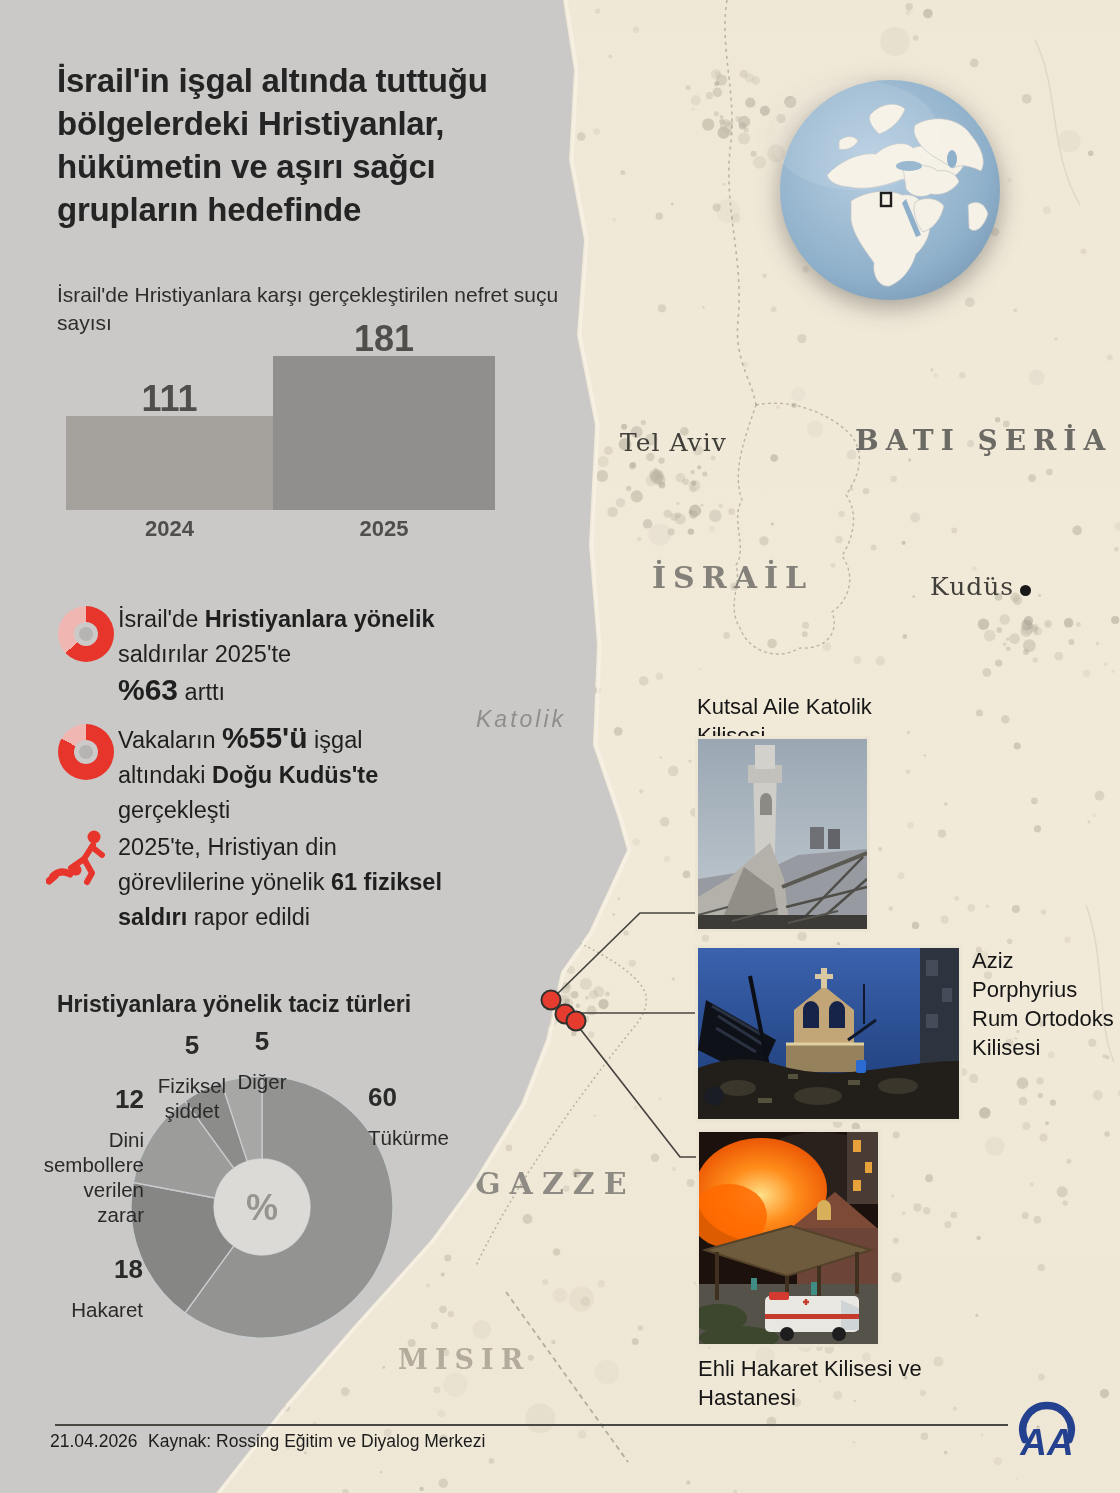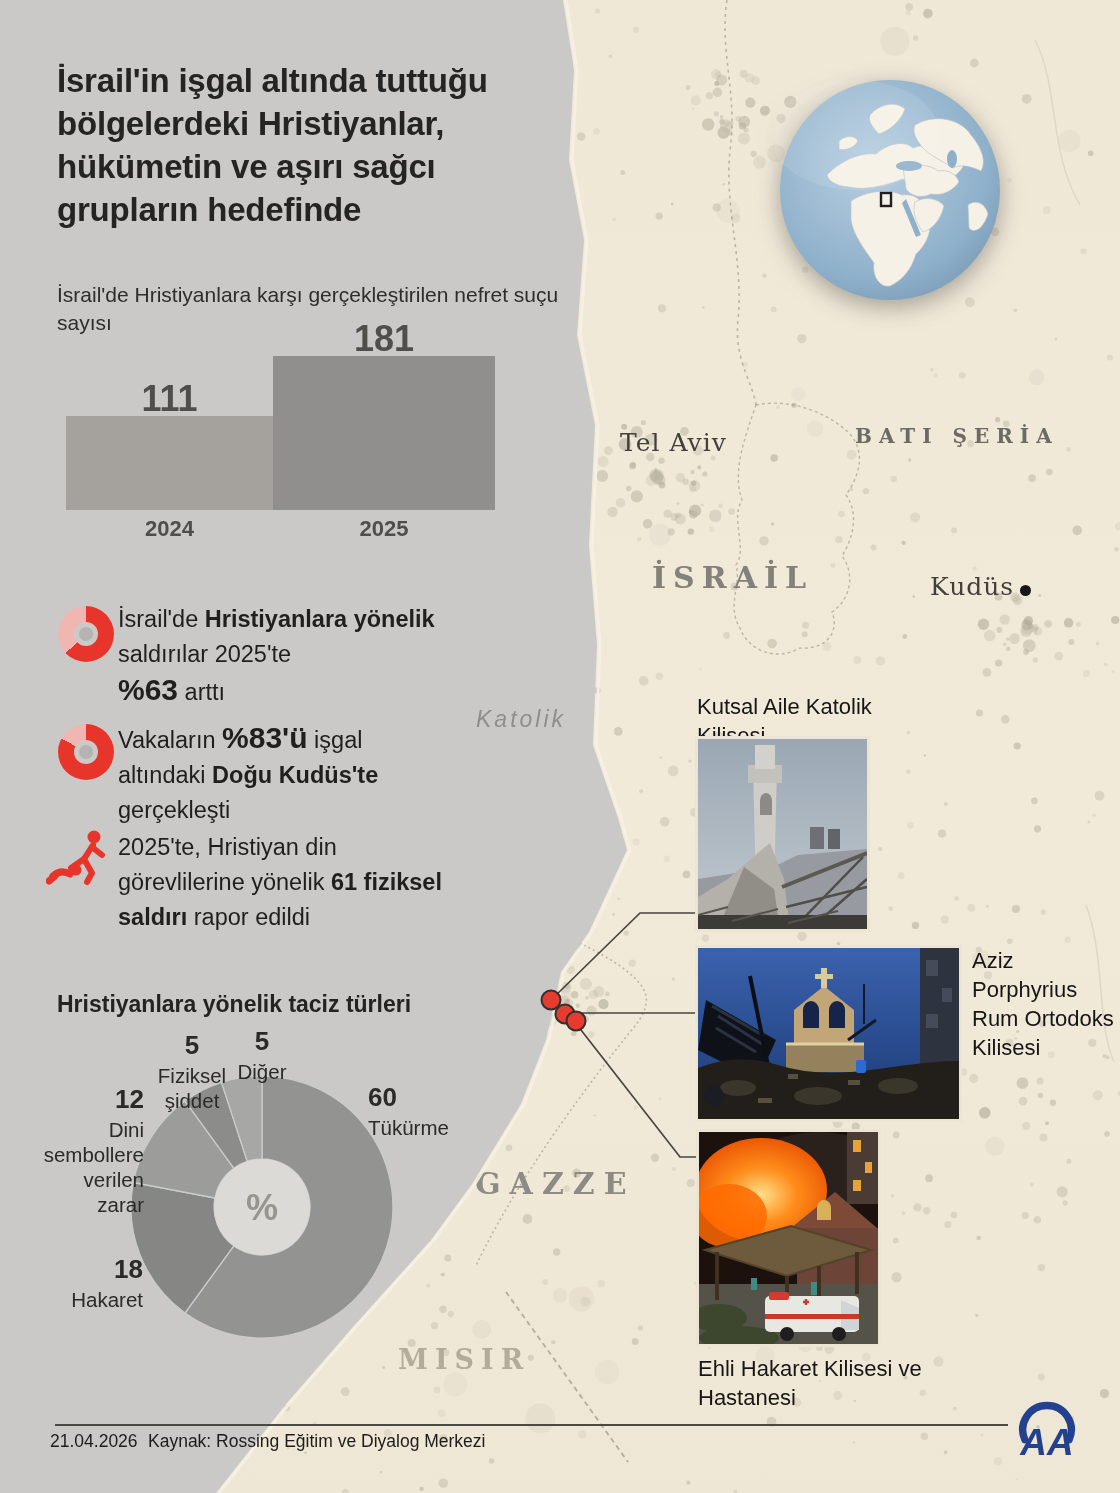--- a/index.html
+++ b/index.html
@@ -7,21 +7,21 @@
         font-family:"Liberation Sans","DejaVu Sans",sans-serif;
         background:linear-gradient(180deg,#f0e8d7 0%,#f2ead9 55%,#efe7d5 100%);}
   #page *{box-sizing:border-box;}
   .abs{position:absolute;}
   svg{display:block;}
 
   
   #map-art{left:0;top:0;}
   .map-label{position:absolute;color:#84827b;font-family:"DejaVu Serif","Liberation Serif",serif;}
   .lab-country{font-weight:bold;letter-spacing:7px;font-size:30px;color:#83817a;}
-  .lab-westbank{font-weight:bold;letter-spacing:7px;font-size:20px;color:#6b6a64;}
+  .lab-westbank{font-weight:bold;letter-spacing:7px;font-size:28px;color:#6b6a64;}
   .lab-gaza{font-weight:bold;letter-spacing:9px;font-size:30px;color:#8d8b83;}
   .lab-egypt{font-weight:bold;letter-spacing:7px;font-size:27px;color:#b3ab9c;}
   .lab-city{font-size:25px;color:#413f3a;letter-spacing:1px;}
   .lab-sea{font-family:"Liberation Sans","DejaVu Sans",sans-serif;font-style:italic;
            font-size:23px;letter-spacing:3px;color:#8f8e8a;}
   .city-dot{display:inline-block;width:11px;height:11px;border-radius:50%;background:#181818;
             margin-left:6px;vertical-align:middle;}
 
   
   #panel-svg{left:0;top:0;}
@@ -39,21 +39,21 @@
   .stat-text{position:absolute;left:118px;width:372px;font-size:23.5px;line-height:35px;color:#1f1f1f;}
   .stat-text .b{font-weight:bold;}
   .stat-text .big{font-weight:bold;font-size:30px;}
   .donut-ic{position:absolute;width:56px;height:56px;border-radius:50%;}
   .donut-ic .hole{position:absolute;inset:16px;border-radius:50%;background:#cbcac8;}
   .donut-ic .hole::after{content:"";position:absolute;inset:5px;border-radius:50%;background:#b5b4b2;}
 
   #donut-title{left:57px;top:991px;font-size:23px;font-weight:bold;color:#232323;}
   .pie-lbl{position:absolute;color:#2a2a2a;line-height:1.18;}
   .pie-val{font-size:26px;font-weight:bold;display:block;}
-  .pie-name{font-size:20.5px;display:block;margin-top:2px;line-height:1.22;}
+  .pie-name{font-size:20.5px;display:block;margin-top:12px;line-height:1.22;}
 
   
   .photo{position:absolute;border:3px solid #ece5d3;overflow:hidden;background:#777;}
   .caption{position:absolute;font-size:22px;line-height:1.32;color:#161616;}
 
   
   #foot-line{left:55px;top:1424px;width:953px;height:2px;background:#4a4944;}
   #foot-date{left:50px;top:1431px;font-size:17.5px;color:#1c1c1c;}
   #foot-src{left:148px;top:1431px;font-size:17.5px;color:#1c1c1c;}
 </style>
@@ -727,21 +727,21 @@
   <div class="stat-text abs" style="top:602px;">
       <div><span>İsrail'de </span><span class="b">Hristiyanlara yönelik</span></div>
       <div><span>saldırılar 2025'te</span></div>
       <div><span class="b big">%63</span><span> arttı</span></div>
     </div>
 
   <div class="donut-ic abs" style="left: 58px; top: 724px; background: conic-gradient(rgb(232, 53, 43) 0deg, rgb(232, 53, 43) 83%, rgb(240, 183, 178) 83%, rgb(240, 183, 178) 100%);">
       <div class="hole"></div>
     </div>
   <div class="stat-text abs" style="top:720px;">
-      <div><span>Vakaların </span><span class="b big">%83'ü</span><span> işgal</span></div>
+      <div><span>Vakaların </span><span class="b big">%55'ü</span><span> işgal</span></div>
       <div><span>altındaki </span><span class="b">Doğu Kudüs'te</span></div>
       <div><span>gerçekleşti</span></div>
     </div>
 
   <svg class="abs" style="left:46px;top:828px;" width="66" height="60" viewBox="0 0 66 60">
     <g fill="#e8352b">
       <circle cx="48" cy="9" r="6.5"></circle>
       <circle cx="30" cy="42" r="5.5"></circle>
     </g>
     <g fill="none" stroke="#e8352b" stroke-width="6" stroke-linecap="round" stroke-linejoin="round">

